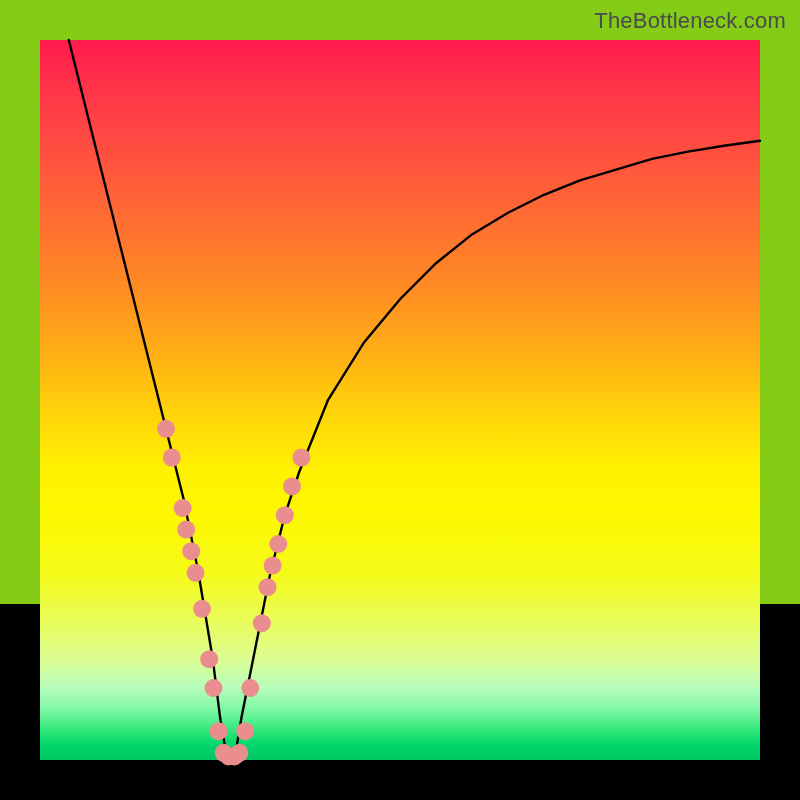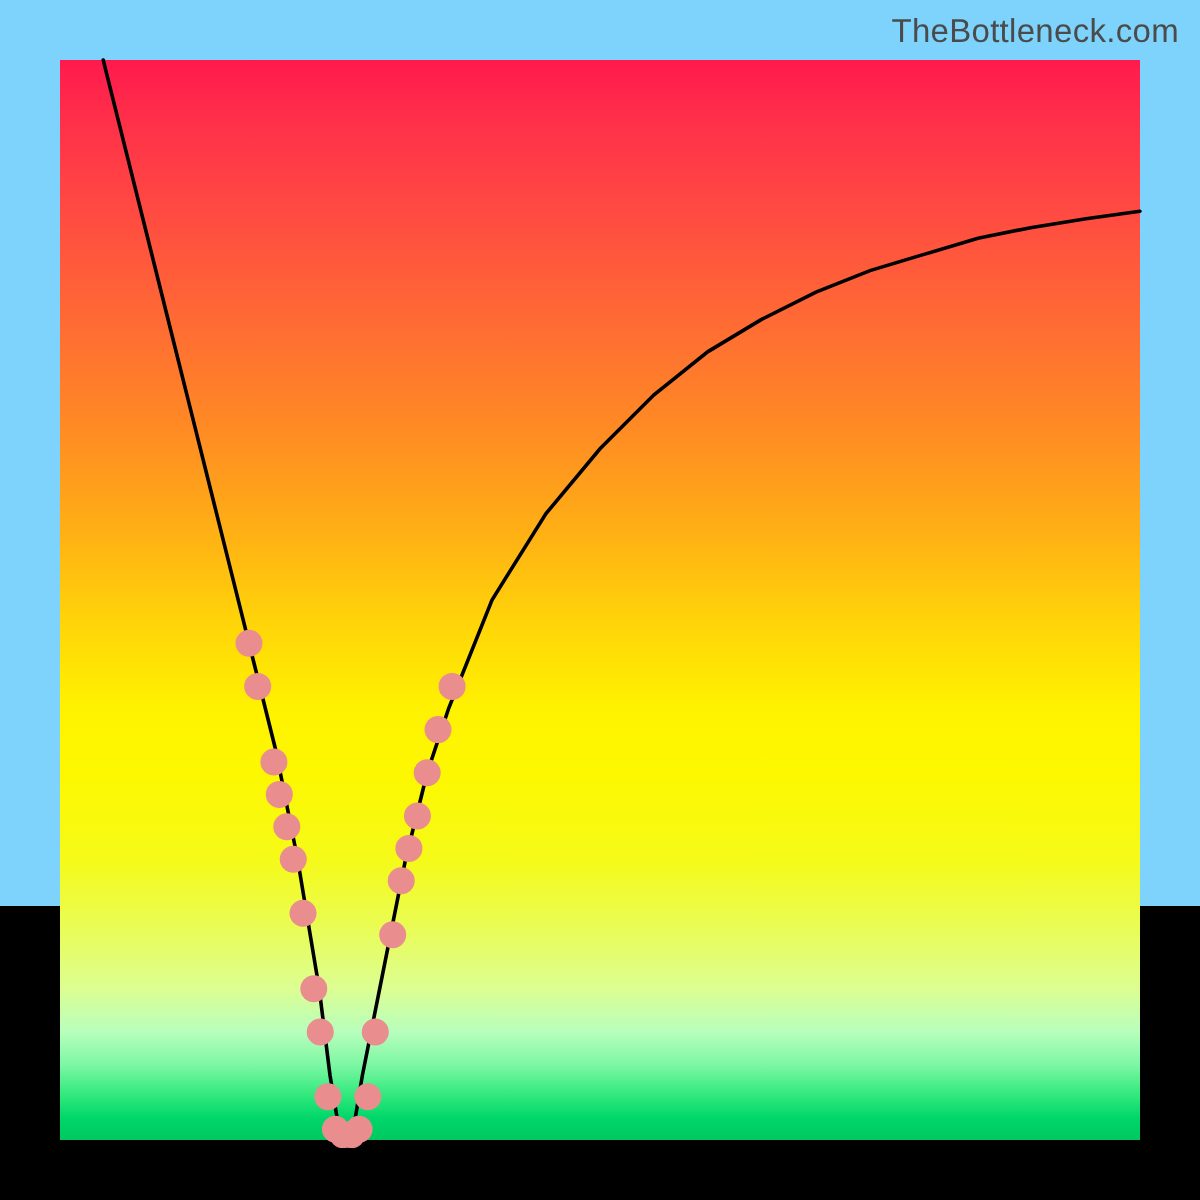--- a/index.html
+++ b/index.html
@@ -8,21 +8,21 @@
     width: 800px;
     height: 800px;
     overflow: hidden;
     background: #000;
     font-family: Arial, Helvetica, sans-serif;
   }
   .frame {
     position: relative;
     width: 800px;
     height: 604px;
-    background: #7dd3fc;
+    background: #84cc16;
   }
   .plot-area {
     position: absolute;
     left: 40px;
     top: 40px;
     width: 720px;
     height: 720px;
     
     background: linear-gradient(
       to bottom,

